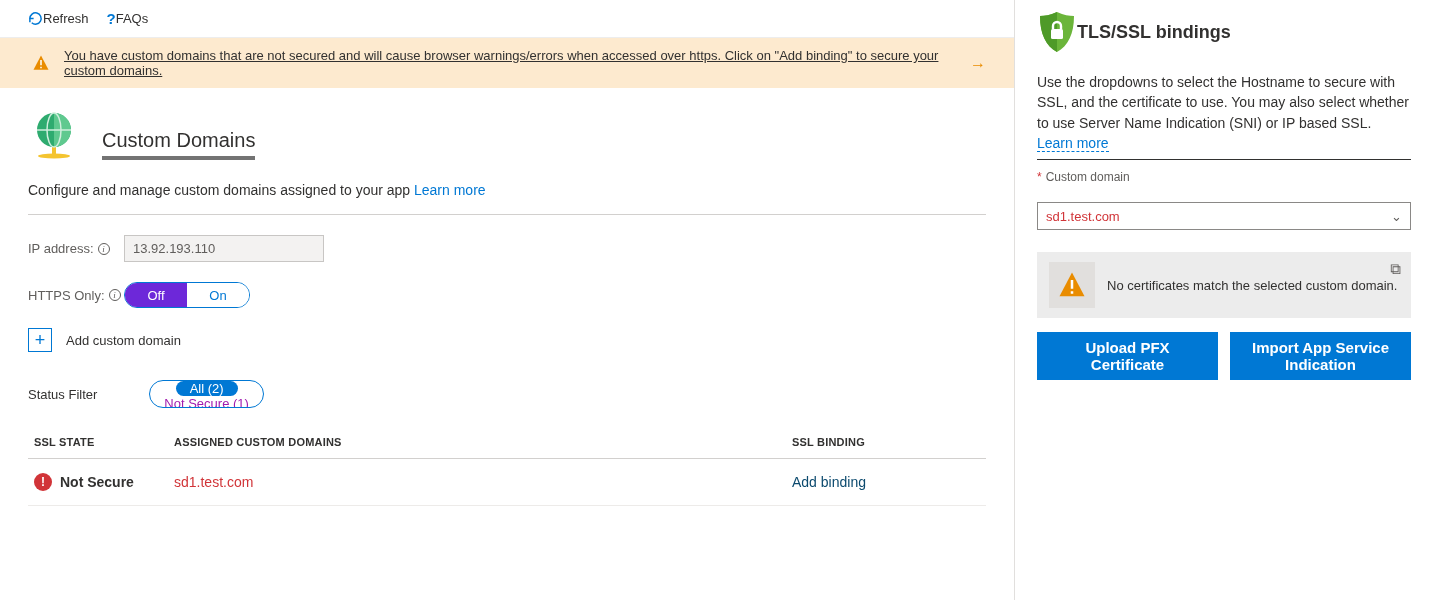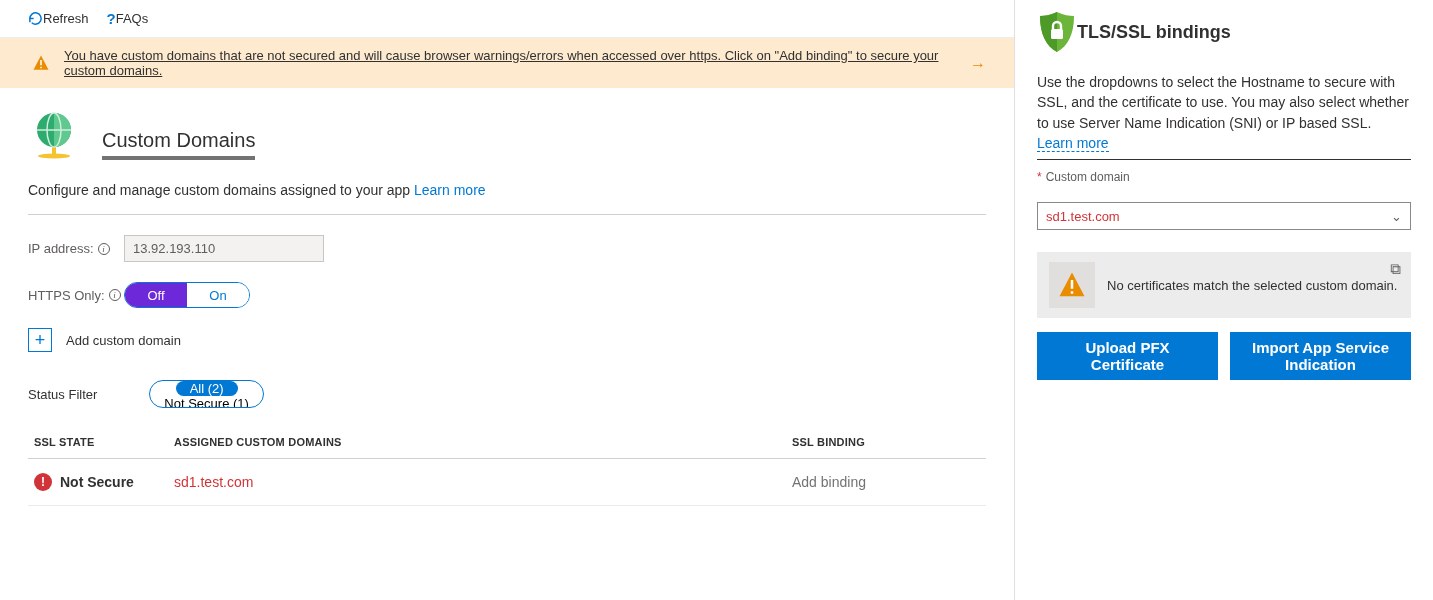--- a/index.html
+++ b/index.html
@@ -68,41 +68,41 @@
     display: flex; align-items: center; justify-content: center;
     color: #0078d4; font-size: 18px; cursor: pointer;
   }
   .filter-row { display: flex; align-items: center; gap: 52px; margin-bottom: 18px; }
   .filter-pill {
     display: inline-flex; border: 1px solid #0078d4;
     border-radius: 18px; overflow: hidden; height: 28px; align-items: center; flex-direction: column;
   }
   .filter-pill span {
     padding: 0 14px; font-size: 13px; cursor: pointer;
-    color: #000000; display: flex; align-items: center; height: 100%;
+    color: #a21caf; display: flex; align-items: center; height: 100%;
   }
   .filter-pill .active { background: #0078d4; color: #fff; border-radius: 18px; }
   .tbl { width: 100%; border-collapse: collapse; }
   .tbl th {
     text-align: left; font-size: 11px; font-weight: 700;
     padding: 10px 6px; border-bottom: 1px solid #d2d0ce;
     letter-spacing: 0.2px;
   }
   .tbl td { padding: 14px 6px; font-size: 14px; border-bottom: 1px solid #edebe9; }
   .col-ssl { width: 140px; }
   .col-dom { width: auto; }
   .col-bind { width: 200px; }
   .not-secure { display: flex; align-items: center; gap: 8px; font-weight: 600; }
   .bang {
     width: 18px; height: 18px; border-radius: 50%; background: #d13438;
     display: flex; align-items: center; justify-content: center;
     color: #fff; font-weight: 700; font-size: 12px;
   }
   .domain-cell { color: #d13438; }
-  .binding-cell { color: #737373; cursor: pointer; }
+  .binding-cell { color: #0c4a6e; cursor: pointer; }
 
   
   .panel {
     width: 418px; flex-shrink: 0; padding: 10px 22px 0 22px;
   }
   .panel-hdr { display: flex; align-items: center; margin-bottom: 18px; }
   .shield-wrap { width: 40px; height: 44px; }
   .panel-title { font-size: 18px; font-weight: 600; }
   .panel-desc { font-size: 14px; line-height: 1.45; margin-bottom: 2px; }
   .panel-hr { border: none; border-top: 1px solid #323130; margin: 6px 0 10px 0; }

